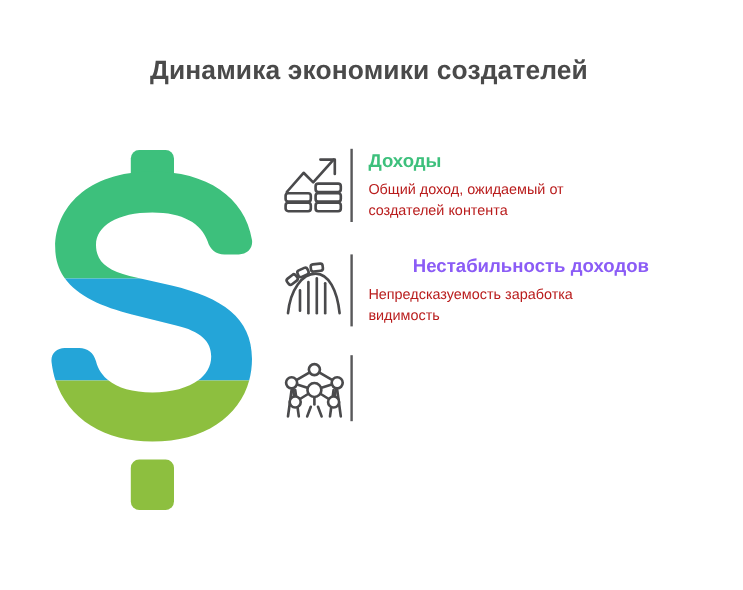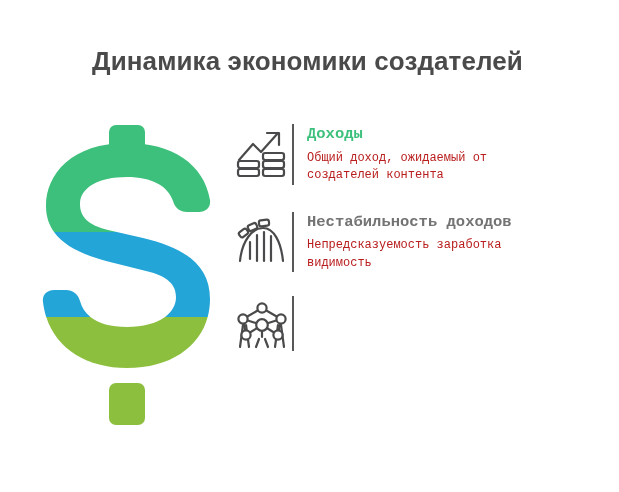--- a/index.html
+++ b/index.html
@@ -14,21 +14,21 @@
     overflow: hidden;
     position: relative;
   }
 
   .page-title {
     position: absolute;
     left: 0;
     top: 46px;
     width: 615px;
     text-align: center;
-    font-size: 26px;
+    font-size: 22px;
     font-weight: bold;
     color: #4a4a4a;
     letter-spacing: 0.1px;
   }
 
   
   .dollar-wrap {
     position: absolute;
     left: 42px;
     top: 125px;
@@ -71,30 +71,29 @@
     flex: 0 0 2px;
     width: 2px;
     background: #58585a;
     align-self: stretch;
     margin-right: 13px;
   }
 
   .block-text {
     flex: 1 1 auto;
     padding-top: 1px;
-    font-family: Liberation Mono, monospace;
   }
   .block-heading {
     font-size: 15.5px;
     font-weight: bold;
     line-height: 1.28;
     margin: 0 0 5px 0;
   }
   .block-heading.green  { color: #3dc07c; }
-  .block-heading.blue   { color: #737373; }
+  .block-heading.blue   { color: #8b5cf6; margin-left: 37px; }
   .block-heading.lime   { color: #8dbf3f; }
 
   .block-desc {
     font-size: 12px;
     line-height: 1.45;
     color: #b91c1c;
     max-width: 228px;
   }
 </style>
 </head>

